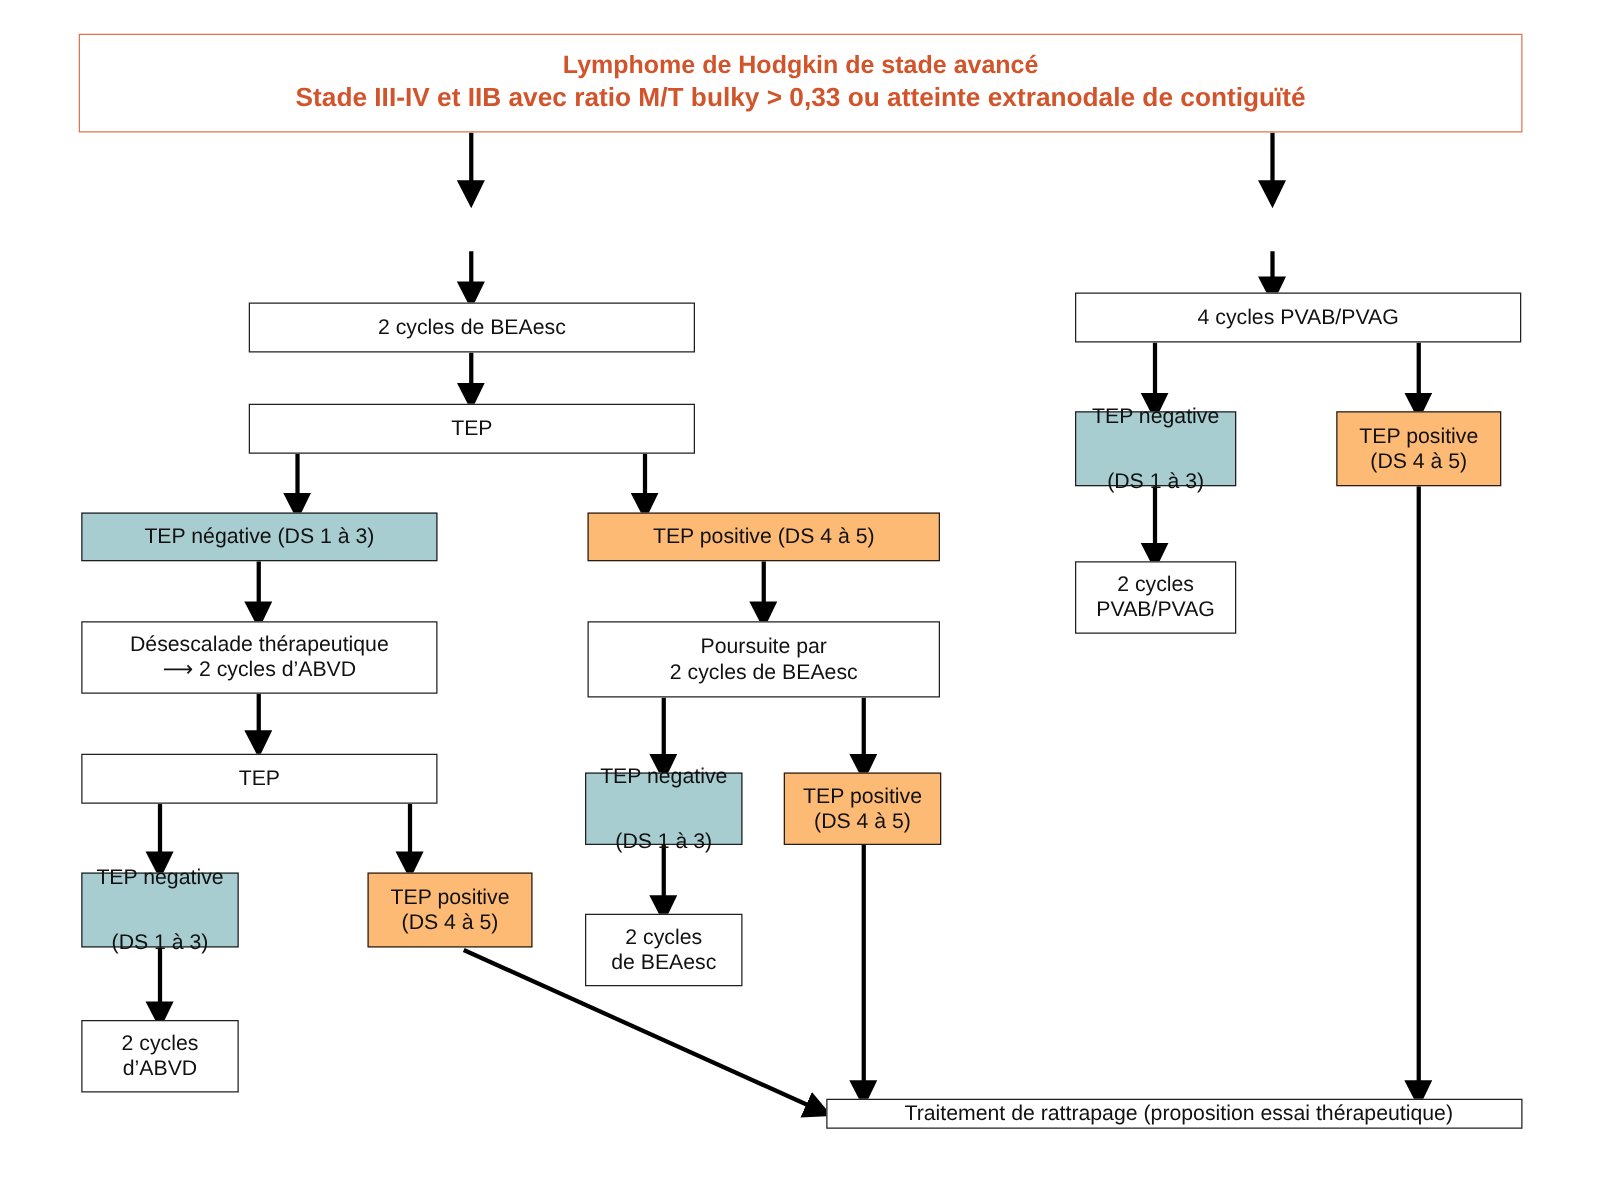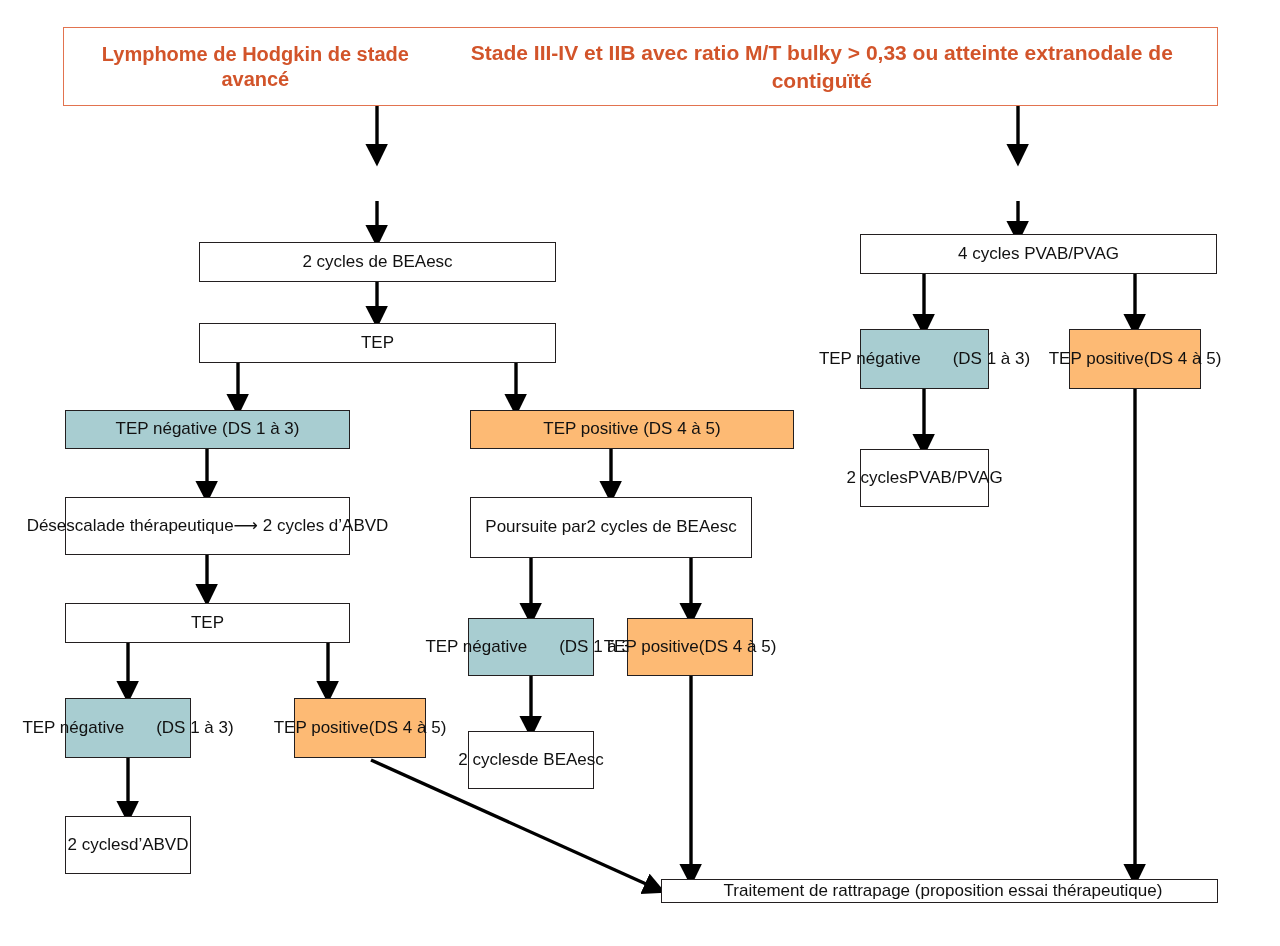--- a/index.html
+++ b/index.html
@@ -17,21 +17,21 @@
     height: 946px;
     overflow: hidden;
     background: #ffffff;
   }
   .node {
     position: absolute;
     box-sizing: border-box;
     border: 1.5px solid #231f20;
     background: #ffffff;
     display: flex;
-    flex-direction: row;
+    flex-direction: column;
     align-items: center;
     justify-content: center;
     text-align: center;
     font-size: 17px;
     line-height: 1.2;
     color: #111111;
     padding: 2px 4px;
   }
   .node .line {
     display: block;
@@ -150,21 +150,21 @@
   </div>
 
   <div class="node" style="left:199px; top:323px; width:357px; height:40px;">
     <span class="line">TEP</span>
   </div>
 
   <div class="node neg" style="left:65px; top:410px; width:285px; height:39px;">
     <span class="line">TEP négative (DS 1 à 3)</span>
   </div>
 
-  <div class="node pos" style="left:470px; top:410px; width:324px; height:39px;">
+  <div class="node pos" style="left:470px; top:410px; width:282px; height:39px;">
     <span class="line">TEP positive (DS 4 à 5)</span>
   </div>
 
   <div class="node" style="left:65px; top:497px; width:285px; height:58px;">
     <span class="line">Désescalade thérapeutique</span>
     <span class="line">
       <span>⟶</span>
       <span>2 cycles d’ABVD</span>
     </span>
   </div>

